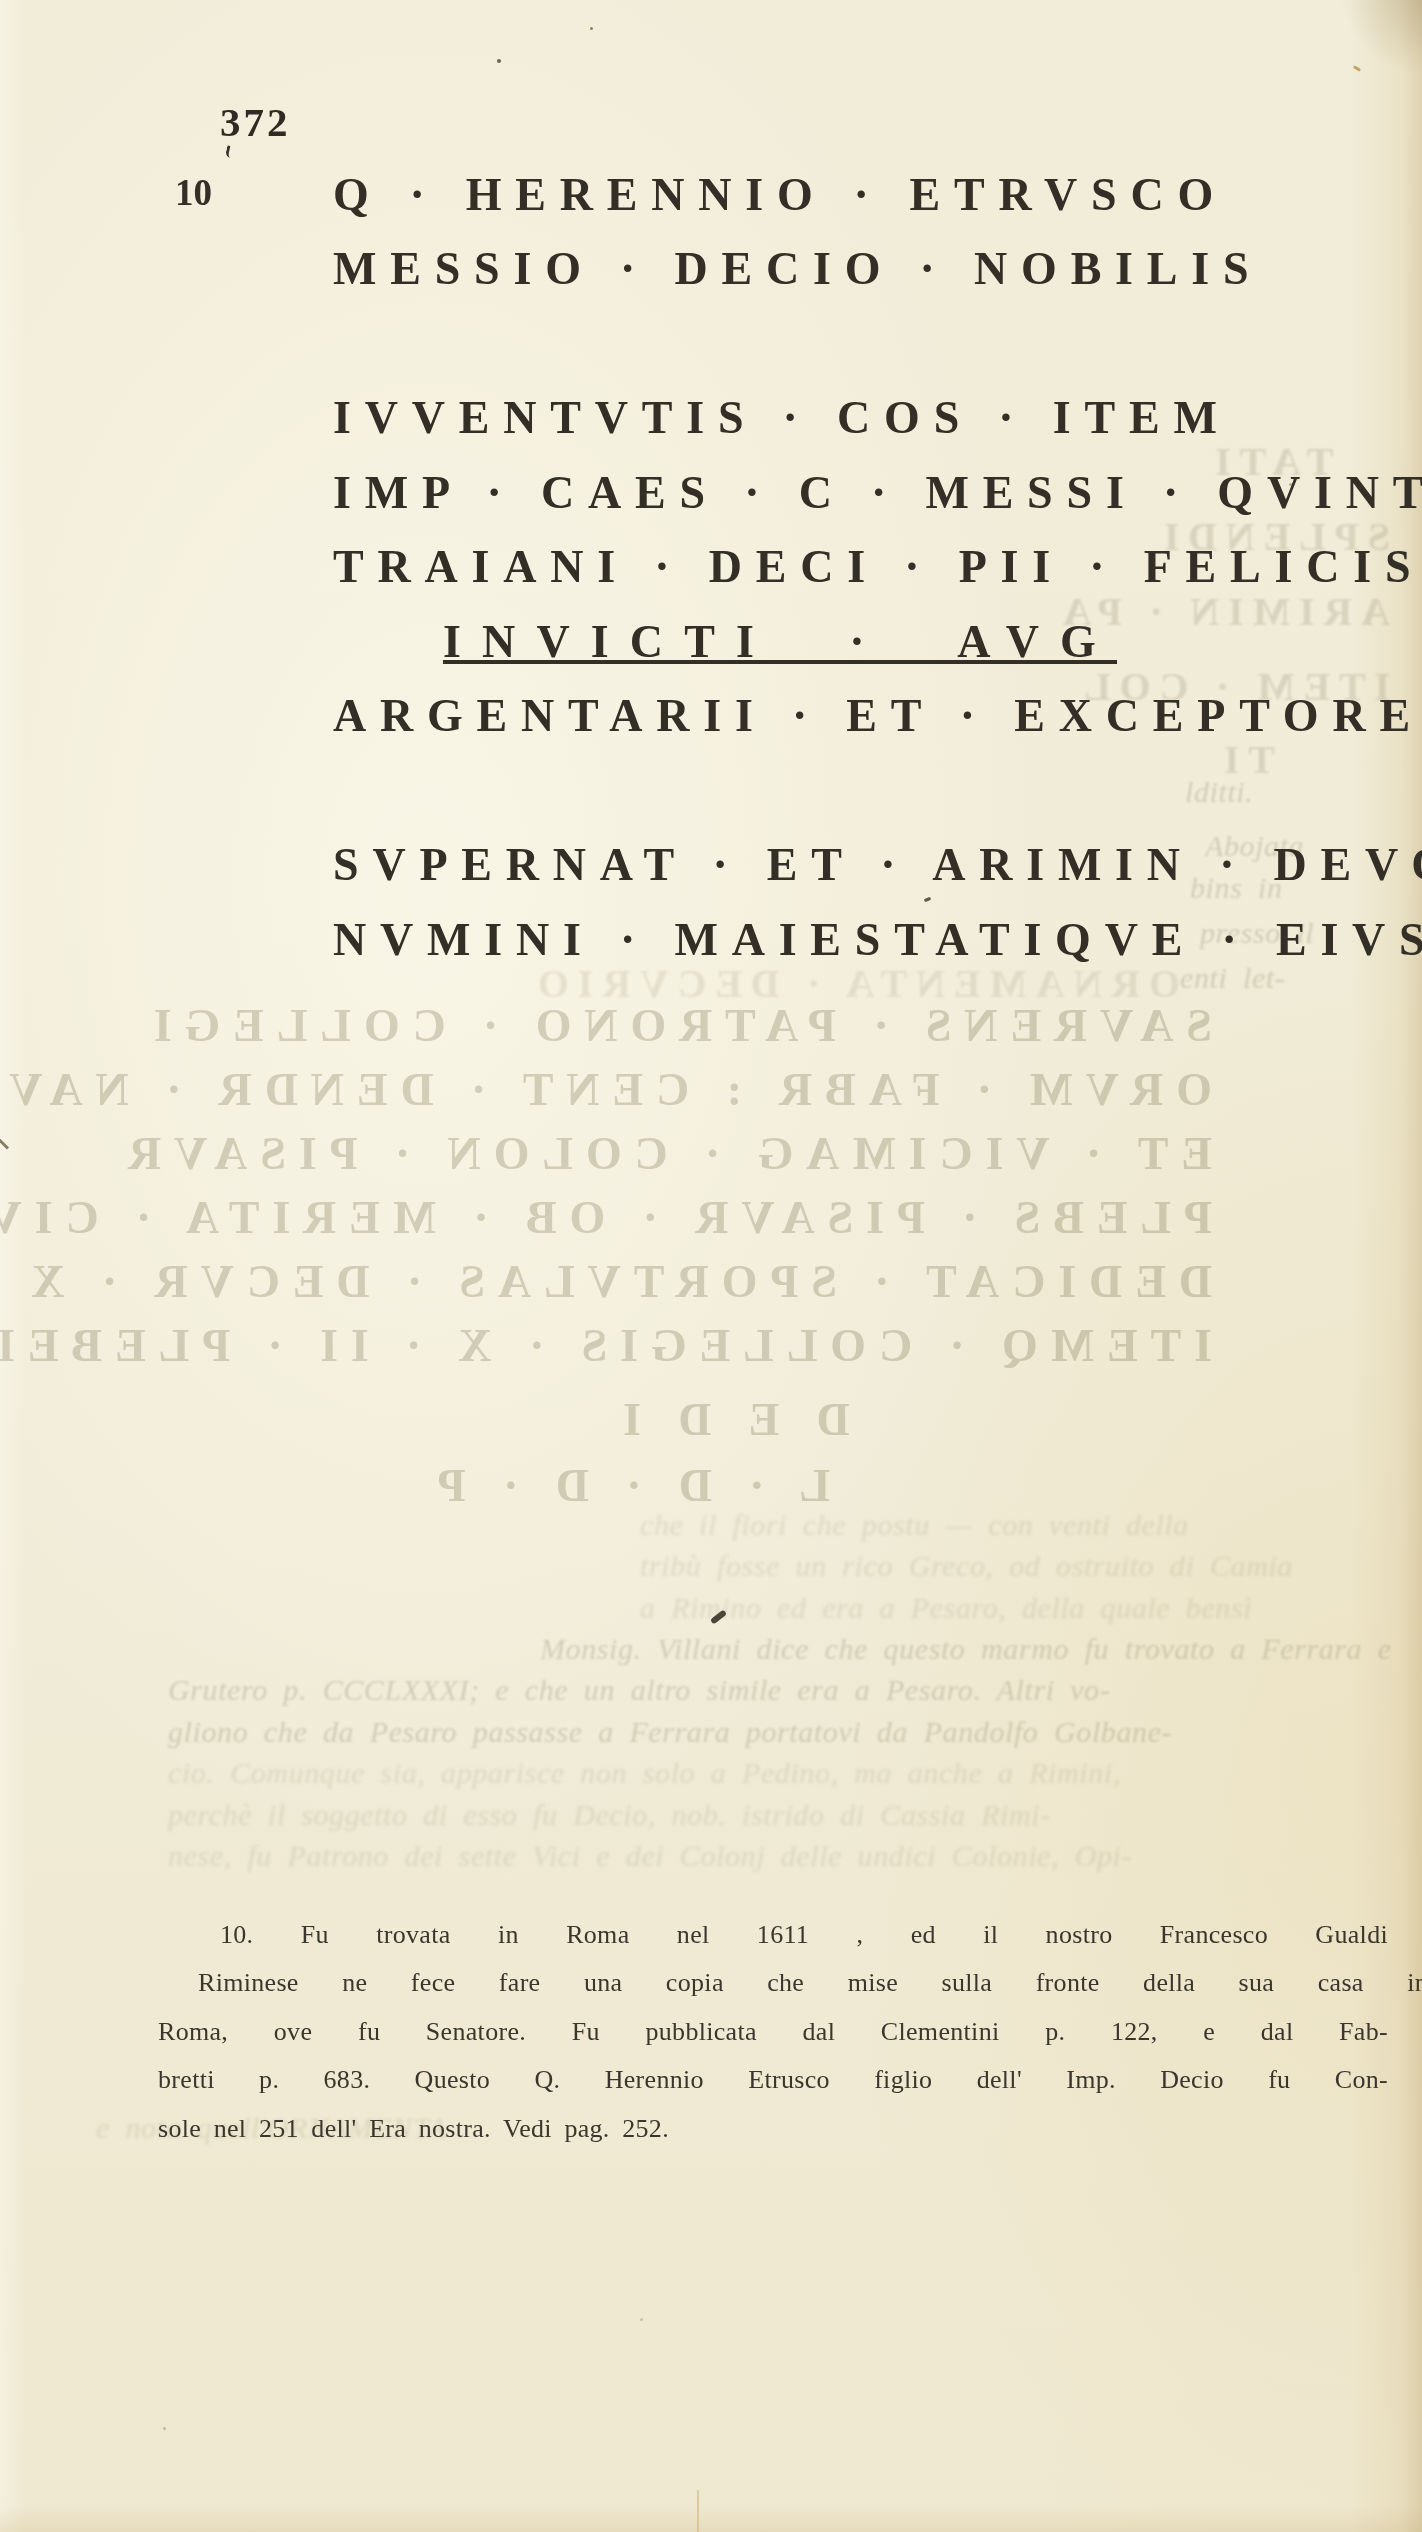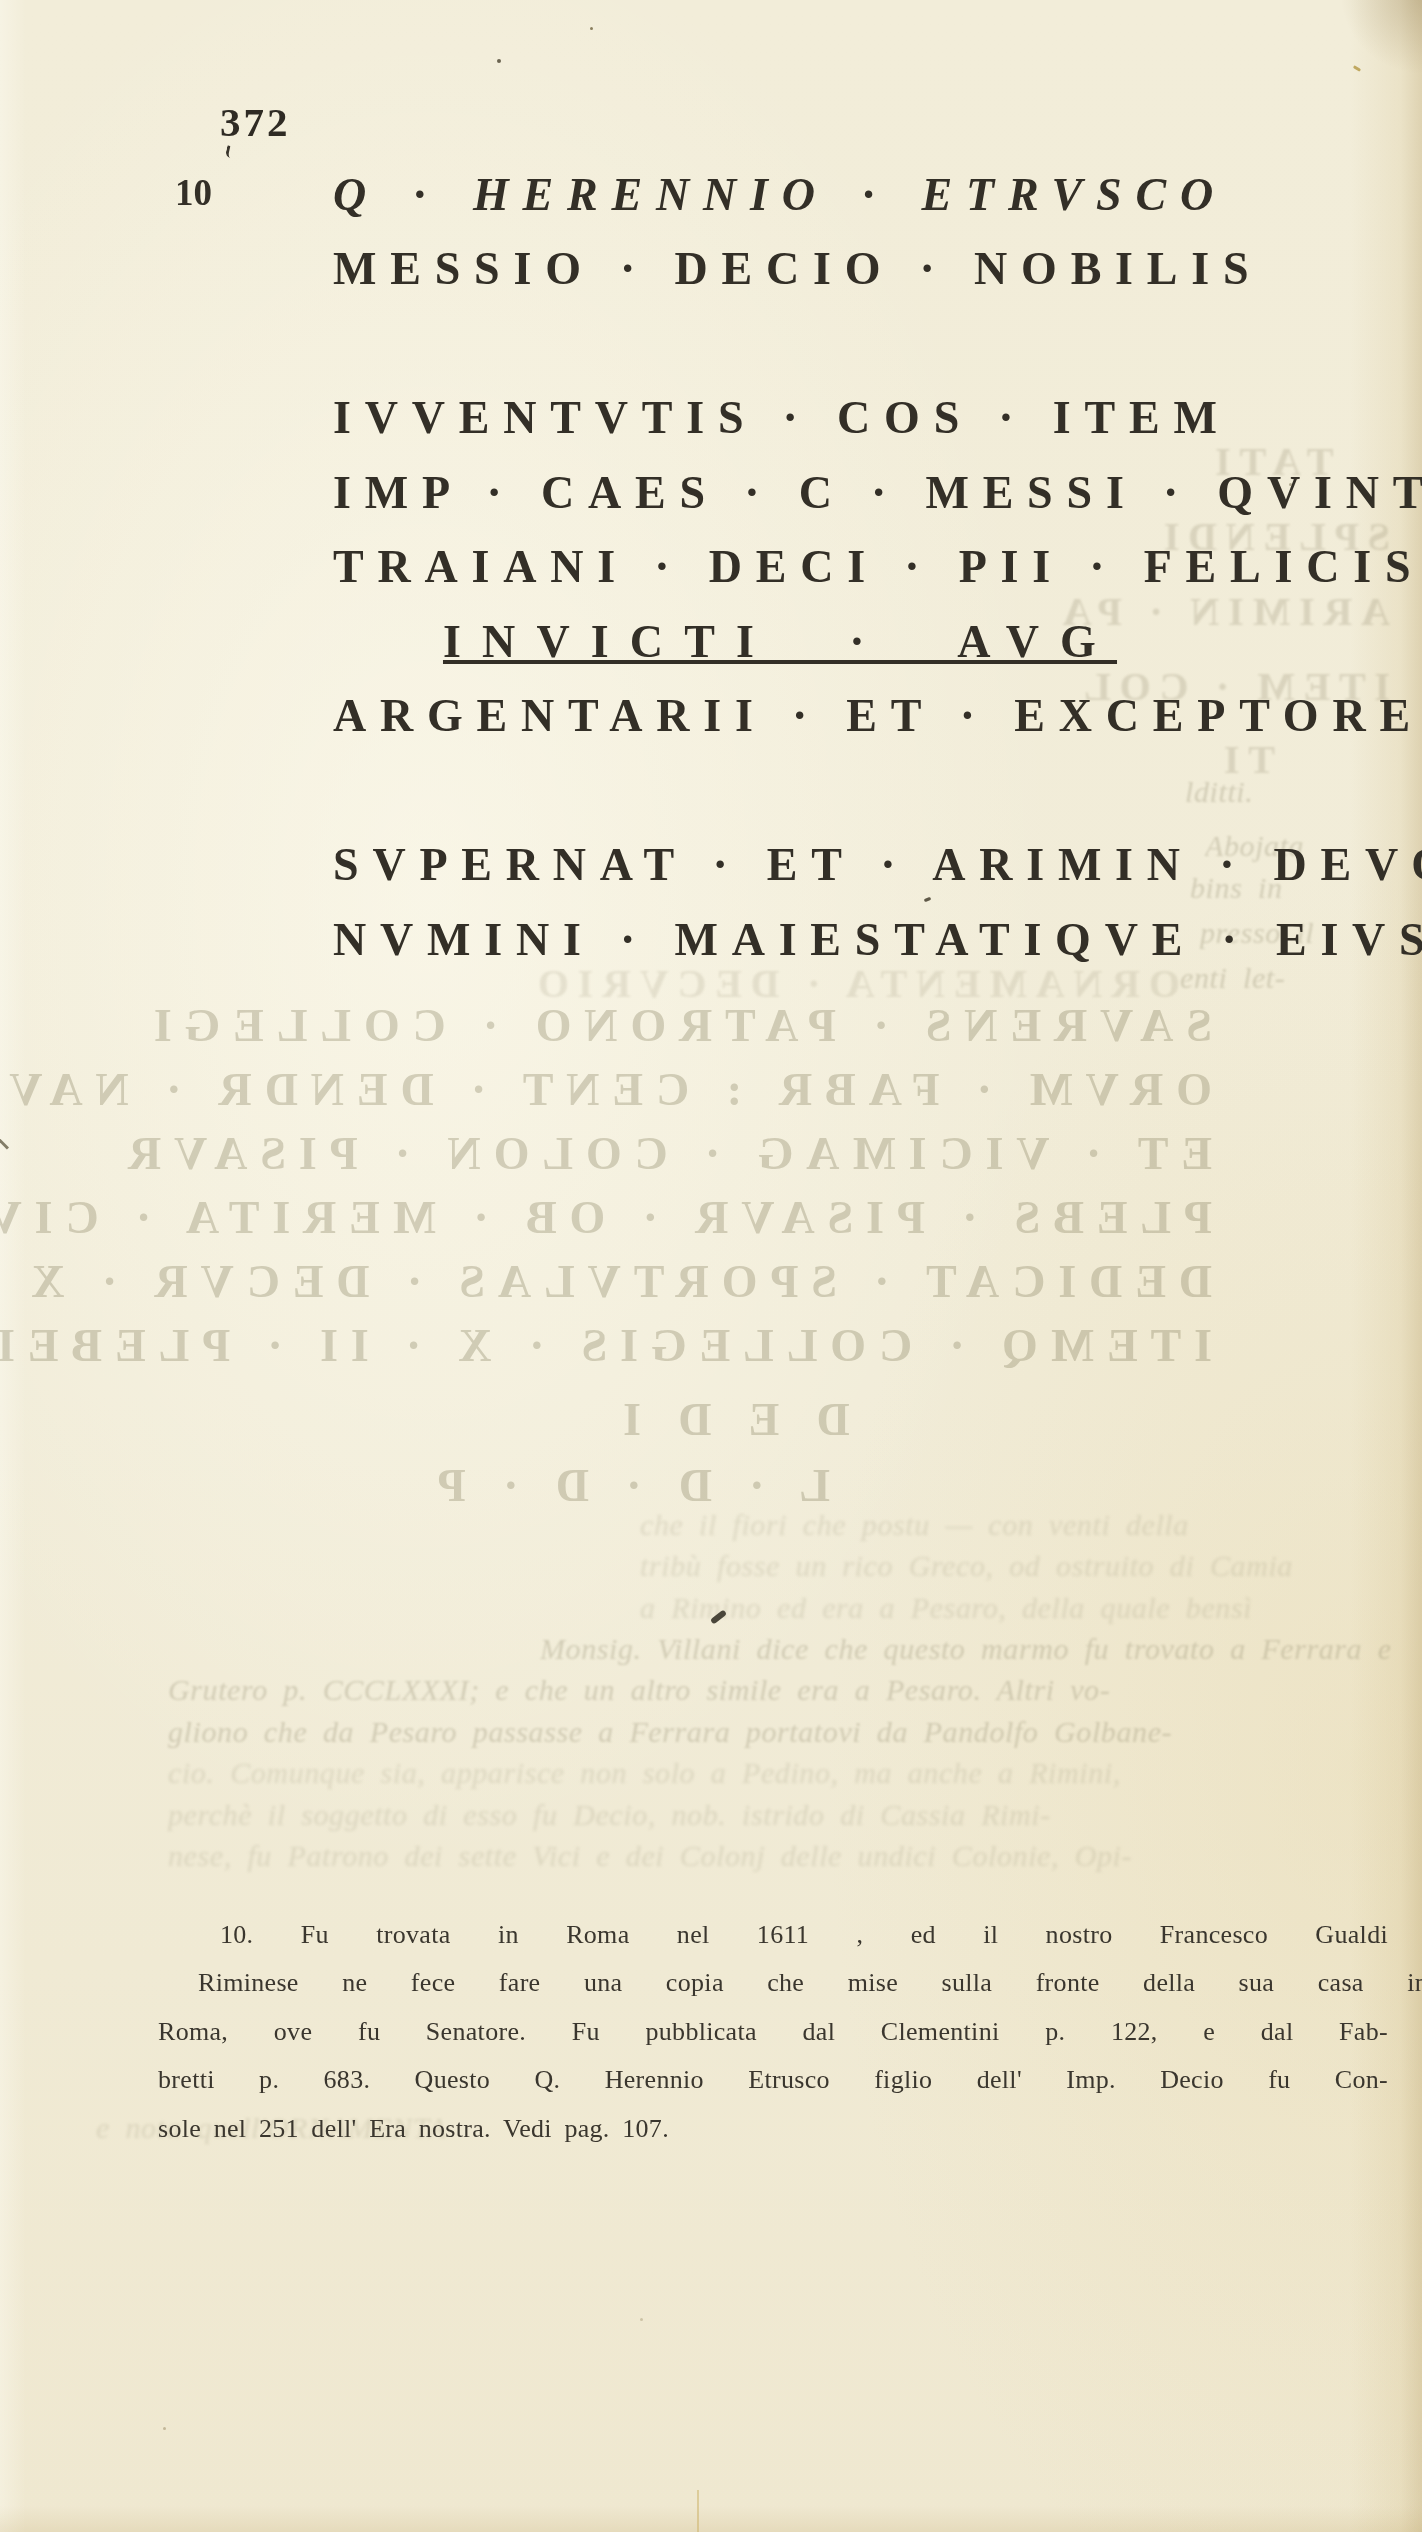--- a/index.html
+++ b/index.html
@@ -91,21 +91,21 @@
   <div class="ghost-italic" style="top:772px;left:1185px;width:170px;">lditti.</div>
   <div class="ghost-italic" style="top:826px;left:1205px;width:160px;">Abojata</div>
   <div class="ghost-italic" style="top:868px;left:1190px;width:170px;">bins in</div>
   <div class="ghost-italic" style="top:913px;left:1200px;width:170px;">presso il</div>
   <div class="ghost-italic" style="top:958px;left:1180px;width:180px;">enti let-</div>
   <div class="ghost-frag-caps" style="top:962px;left:880px;width:300px;opacity:0.7;">ORNAMENTA · DECVRIO</div>
 
   <div class="pagenum">372</div>
   <div class="itemnum">10</div>
 
-  <div class="caps-line" style="top:170px;font-style:italic;">Q · HERENNIO · ETRVSCO</div>
+  <div class="caps-line" style="top:170px;">Q · HERENNIO · ETRVSCO</div>
   <div class="caps-line" style="top:244px;">MESSIO · DECIO · NOBILIS</div>
   <div class="caps-line" style="top:393px;">IVVENTVTIS · COS · ITEM</div>
   <div class="caps-line" style="top:468px;">IMP · CAES · C · MESSI · QVINTI</div>
   <div class="caps-line" style="top:542px;">TRAIANI · DECI · PII · FELICIS</div>
   <div class="caps-line centered" style="top:617px;text-decoration:underline;">INVICTI · AVG</div>
   <div class="caps-line" style="top:691px;">ARGENTARII · ET · EXCEPTORES</div>
   <div class="caps-line" style="top:840px;">SVPERNAT · ET · ARIMIN · DEVOTI</div>
   <div class="caps-line" style="top:915px;">NVMINI · MAIESTATIQVE · EIVS</div>
 
   <div class="ghost-caps" style="top:1002px;">SAVRENS · PATRONO · COLLEGI</div>
@@ -125,21 +125,21 @@
   <div class="ghost-italic" style="top:1712px;left:168px;width:1222px;">gliono che da Pesaro passasse a Ferrara portatovi da Pandolfo Golbane-</div>
   <div class="ghost-italic dim" style="top:1753px;left:168px;width:1222px;">cio. Comunque sia, apparisce non solo a Pedino, ma anche a Rimini,</div>
   <div class="ghost-italic dim" style="top:1795px;left:168px;width:1222px;">perchè il soggetto di esso fu Decio, nob. istrido di Cassia Rimi-</div>
   <div class="ghost-italic dim" style="top:1836px;left:168px;width:1222px;">nese, fu Patrono dei sette Vici e dei Colonj delle undici Colonie, Opi-</div>
   <div class="ghost-italic dim" style="top:2108px;left:96px;width:430px;">e nota quell'ORNAMENTA</div>
 
   <div class="para-line first" style="top:1912px;">10. Fu trovata in Roma nel 1611 , ed il nostro Francesco Gualdi</div>
   <div class="para-line" style="top:1960px;margin-left:40px;">Riminese ne fece fare una copia che mise sulla fronte della sua casa in</div>
   <div class="para-line" style="top:2009px;">Roma, ove fu Senatore. Fu pubblicata dal Clementini p. 122, e dal Fab-</div>
   <div class="para-line" style="top:2057px;">bretti p. 683. Questo Q. Herennio Etrusco figlio dell' Imp. Decio fu Con-</div>
-  <div class="para-line last" style="top:2106px;">sole nel 251 dell' Era nostra. Vedi pag. 107.</div>
+  <div class="para-line last" style="top:2106px;">sole nel 251 dell' Era nostra. Vedi pag. 252.</div>
 
   <div class="mark" style="top:1614px;left:710px;width:17px;height:6px;background:#4a463a;border-radius:4px;transform:rotate(-38deg);"></div>
   <div class="mark" style="top:1142px;left:-4px;width:14px;height:3px;background:rgba(92,86,62,0.75);transform:rotate(45deg);"></div>
   <div class="speck" style="top:59px;left:497px;width:4px;height:4px;background:#6b6450;"></div>
   <div class="speck" style="top:27px;left:590px;width:3px;height:3px;background:#8a7f5f;"></div>
   <div class="mark" style="top:898px;left:924px;width:7px;height:3px;background:#5f5948;border-radius:2px;transform:rotate(-22deg);"></div>
   <div class="mark" style="top:67px;left:1353px;width:8px;height:3px;background:#c0a860;border-radius:2px;transform:rotate(32deg);"></div>
   <div class="speck" style="top:483px;left:1289px;width:3px;height:3px;background:rgba(120,110,80,0.5);"></div>
   <div class="speck" style="top:2427px;left:163px;width:3px;height:3px;background:rgba(140,125,85,0.45);"></div>
   <div class="speck" style="top:2318px;left:640px;width:3px;height:3px;background:rgba(140,125,85,0.35);"></div>

